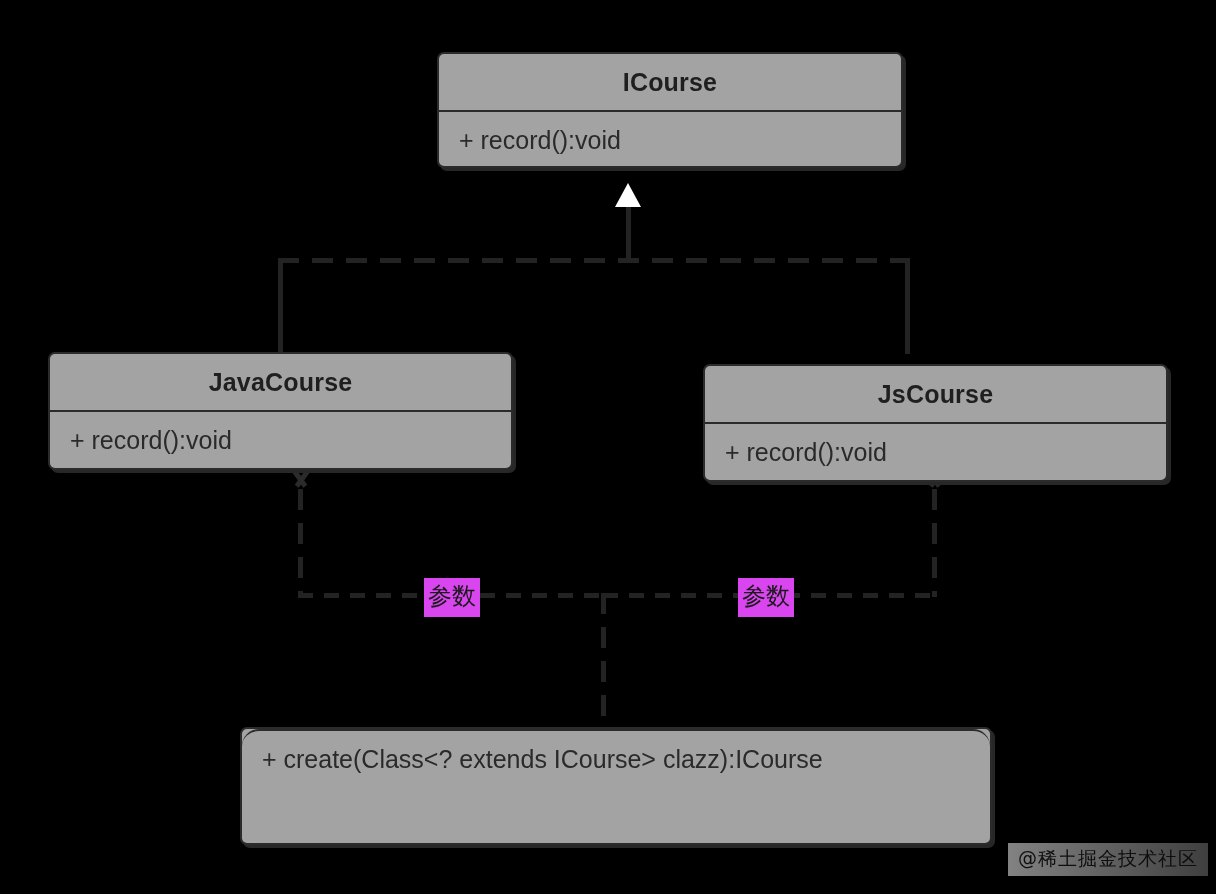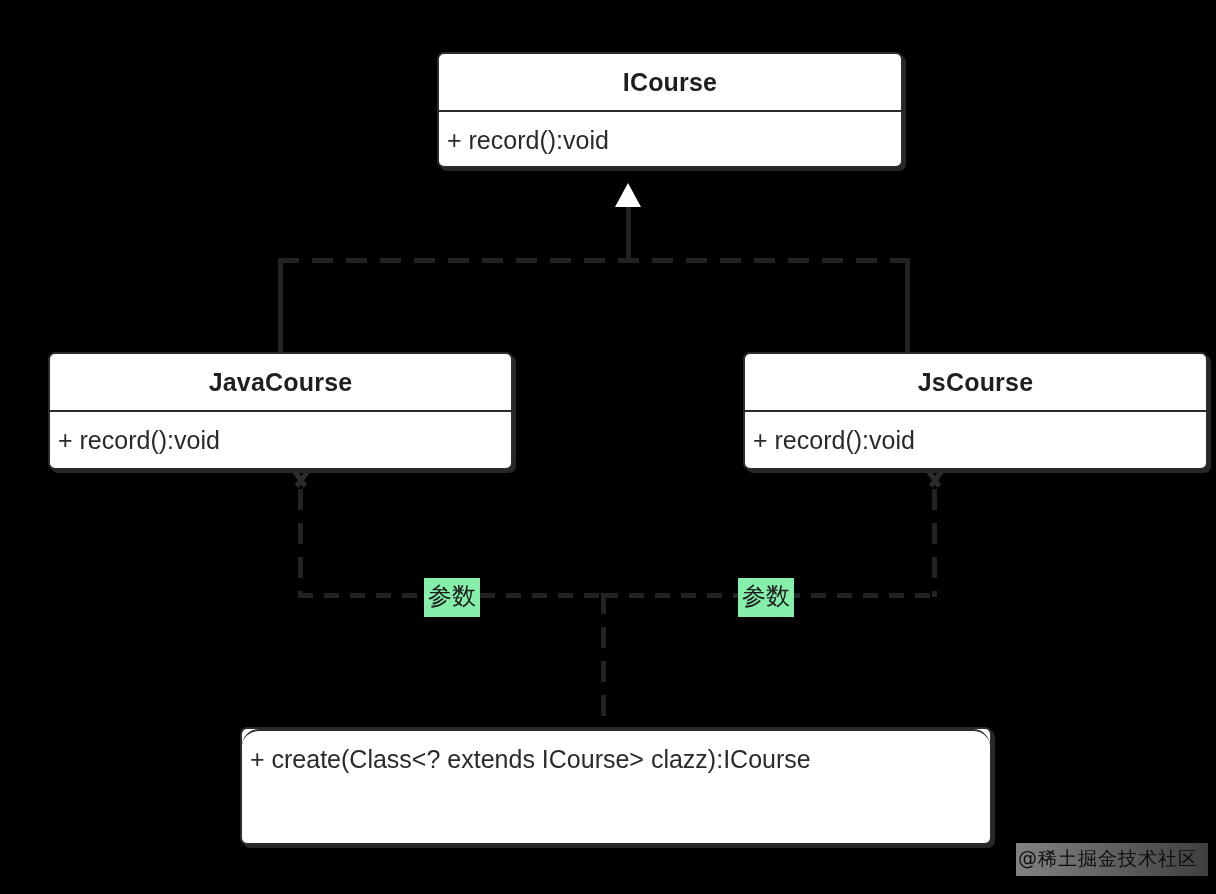--- a/index.html
+++ b/index.html
@@ -19,21 +19,21 @@
     position: absolute;
     left: 0; top: 0;
     width: 1216px;
     height: 894px;
     background: #000000;
   }
 
   
   .uml-class {
     position: absolute;
-    background: #ffffff;
+    background: #a3a3a3;
     border: 2px solid #2b2b2b;
     border-radius: 7px;
     box-sizing: border-box;
     box-shadow: 3px 3px 0 0 #272727;
     overflow: hidden;
     z-index: 20;
   }
   .uml-title {
     text-align: center;
     font-weight: bold;
@@ -43,27 +43,27 @@
     display: flex;
     align-items: center;
     justify-content: center;
   }
   .uml-compartment {
     border-top: 2px solid #2b2b2b;
     color: #2a2a2a;
     box-sizing: border-box;
     display: flex;
     align-items: center;
-    padding-left: 8px;
+    padding-left: 20px;
   }
 
   
   #box-icourse        { left: 437px; top: 52px;  width: 466px; height: 116px; }
   #box-javacourse     { left: 48px;  top: 352px; width: 465px; height: 118px; }
-  #box-jscourse       { left: 703px; top: 352px; width: 465px; height: 118px; margin-left: 40px; }
+  #box-jscourse       { left: 703px; top: 364px; width: 465px; height: 118px; }
   #box-factory        { left: 240px; top: 727px; width: 752px; height: 118px; }
 
   #box-icourse    .uml-title, #box-javacourse .uml-title,
   #box-jscourse   .uml-title, #box-factory    .uml-title { height: 56px; font-size: 25px; }
   #box-icourse    .uml-compartment, #box-javacourse .uml-compartment,
   #box-jscourse   .uml-compartment, #box-factory    .uml-compartment { height: 58px; font-size: 25px; }
   #box-factory .uml-compartment { font-size: 25px; border-radius: 17px; }
 
   
   .ln-v {           
@@ -116,39 +116,39 @@
     height: 20px;
     background: #2b2b2b;
     top: 0;
   }
   .arrow-open::before { left: 3px;  transform: rotate(-36deg); transform-origin: top center; }
   .arrow-open::after  { right: 3px; transform: rotate(36deg);  transform-origin: top center; }
 
   
   .edge-label {
     position: absolute;
-    background: #86efac;
+    background: #d946ef;
     color: #1a1a1a;
     font-size: 24px;
     line-height: 30px;
     padding: 3px 4px 6px 4px;
     z-index: 18;
     font-family: "DejaVu Sans", "Liberation Sans", sans-serif;
     white-space: nowrap;
   }
 
   
   #watermark {
     position: absolute;
     right: 8px;
     bottom: 18px;
     font-size: 19px;
     color: #0e0e0e;
     background: linear-gradient(to right, rgba(210,210,210,.62), rgba(150,150,150,.42));
-    padding: 3px 10px 4px 2px;
+    padding: 3px 10px 4px 10px;
     letter-spacing: 1px;
     z-index: 30;
     font-family: "DejaVu Sans", "Liberation Sans", sans-serif;
     white-space: nowrap;
   }
 </style>
 </head>
 <body>
 
 <div id="canvas">

